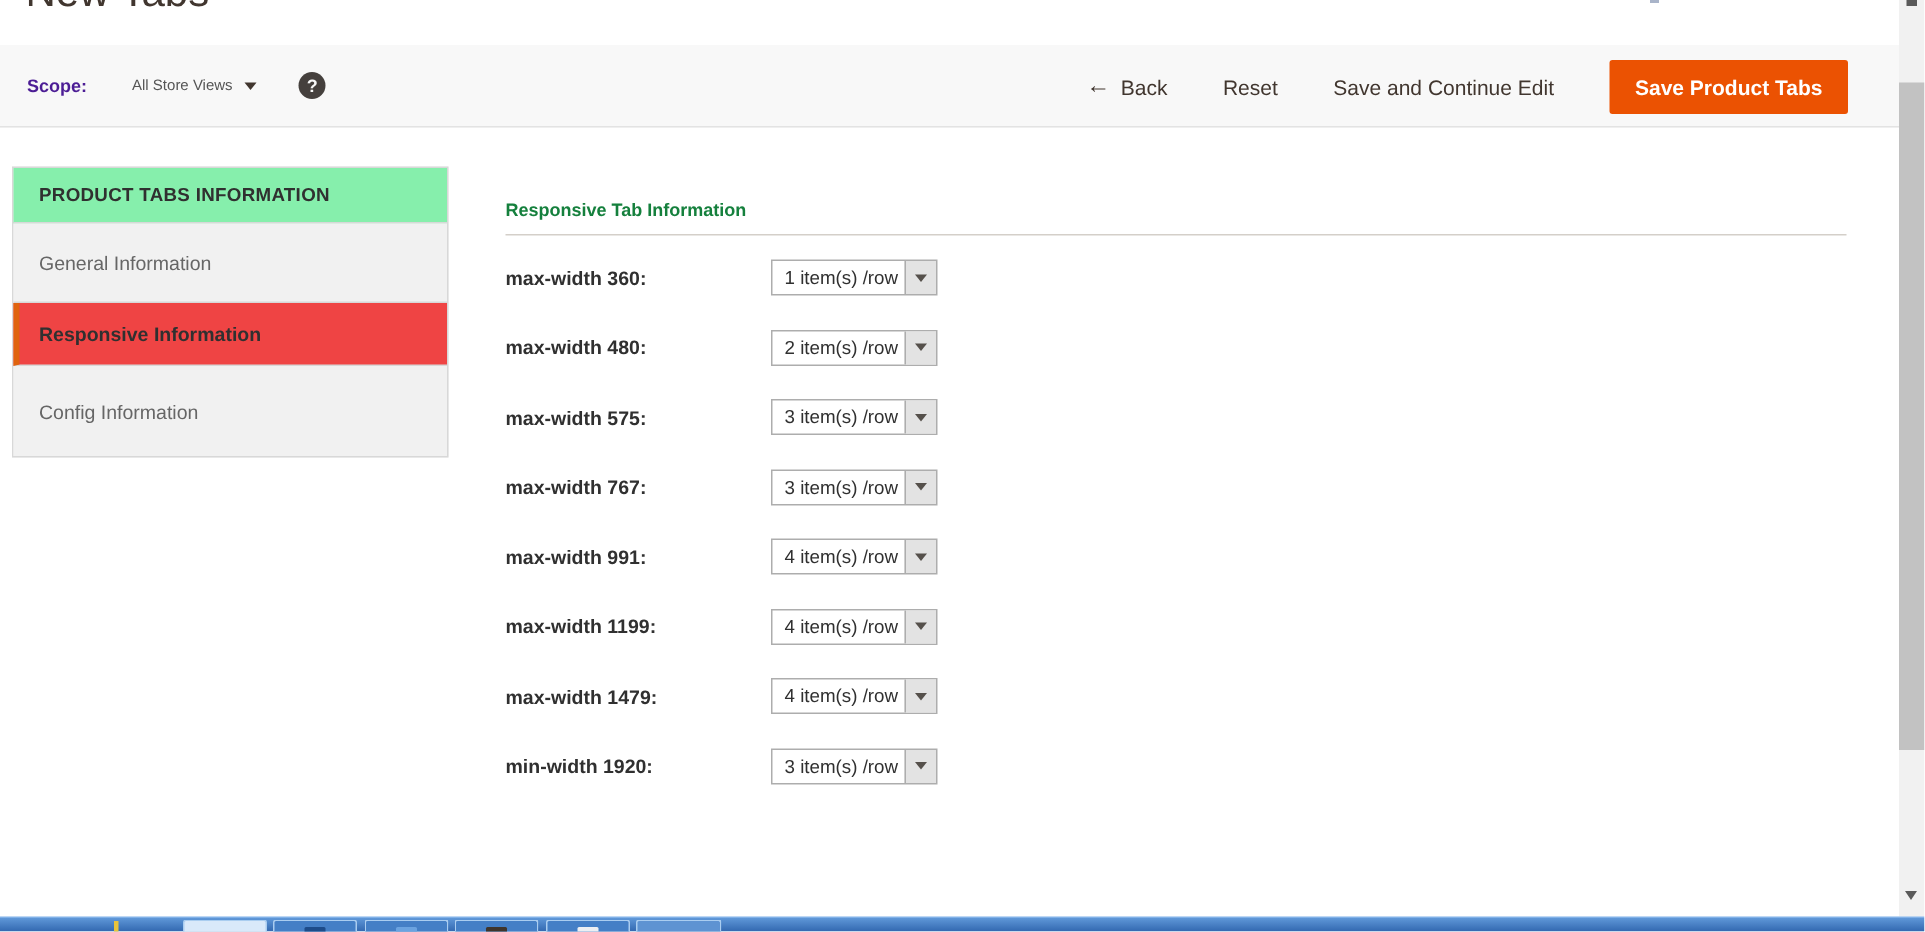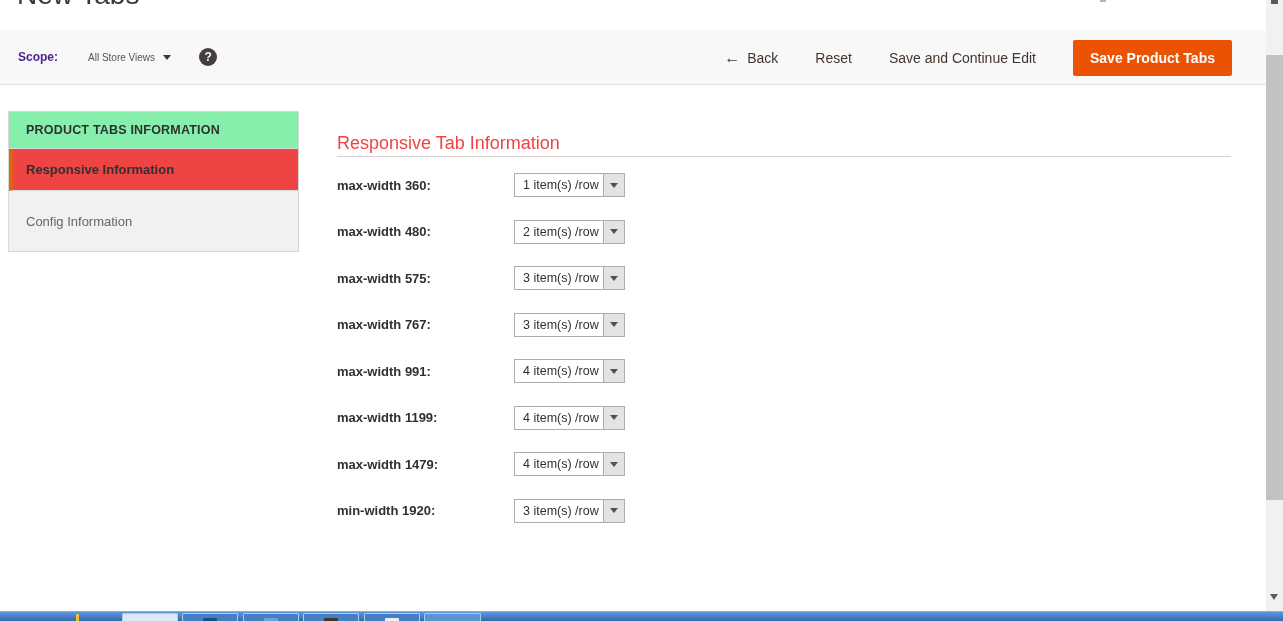--- a/index.html
+++ b/index.html
@@ -73,21 +73,21 @@
   }
   .tab-item:last-of-type { border-bottom:none; height:60px; }
   .tab-item.active {
     height:42px; background:#ef4444; color:#303030; font-weight:600;
     border-left:4px solid #e0640f; padding-left:13px;
   }
 
   
   .form-heading {
     position:absolute; left:337px; top:133px;
-    font-size:18px; color:#ef4444; font-weight:400;
+    font-size:12px; color:#15803d; font-weight:700;
   }
   .form-divider {
     position:absolute; left:337px; top:156px; width:894px; height:1px;
     background:#d4cfc9;
   }
   .fields { position:absolute; left:337px; top:173px; }
   .field-row { display:flex; align-items:center; height:24px; margin-bottom:22.5px; }
   .field-label {
     width:157px; font-size:13px; font-weight:bold;
     color:#303030; margin-right:20px; white-space:nowrap;
@@ -158,20 +158,23 @@
       <span>Back</span>
     </span>
     <span class="action-link">Reset</span>
     <span class="action-link">Save and Continue Edit</span>
     <button class="btn-primary">Save Product Tabs</button>
   </div>
 </div>
 
 <div class="sidebar">
   <div class="sidebar-header">PRODUCT TABS INFORMATION</div>
+  <div class="tab-item">
+      <span>General Information</span>
+    </div>
     <div class="tab-item active">
       <span>Responsive Information</span>
     </div>
     <div class="tab-item">
       <span>Config Information</span>
     </div>
 </div>
 
 <div class="form-heading">Responsive Tab Information</div>
 <div class="form-divider"></div>

